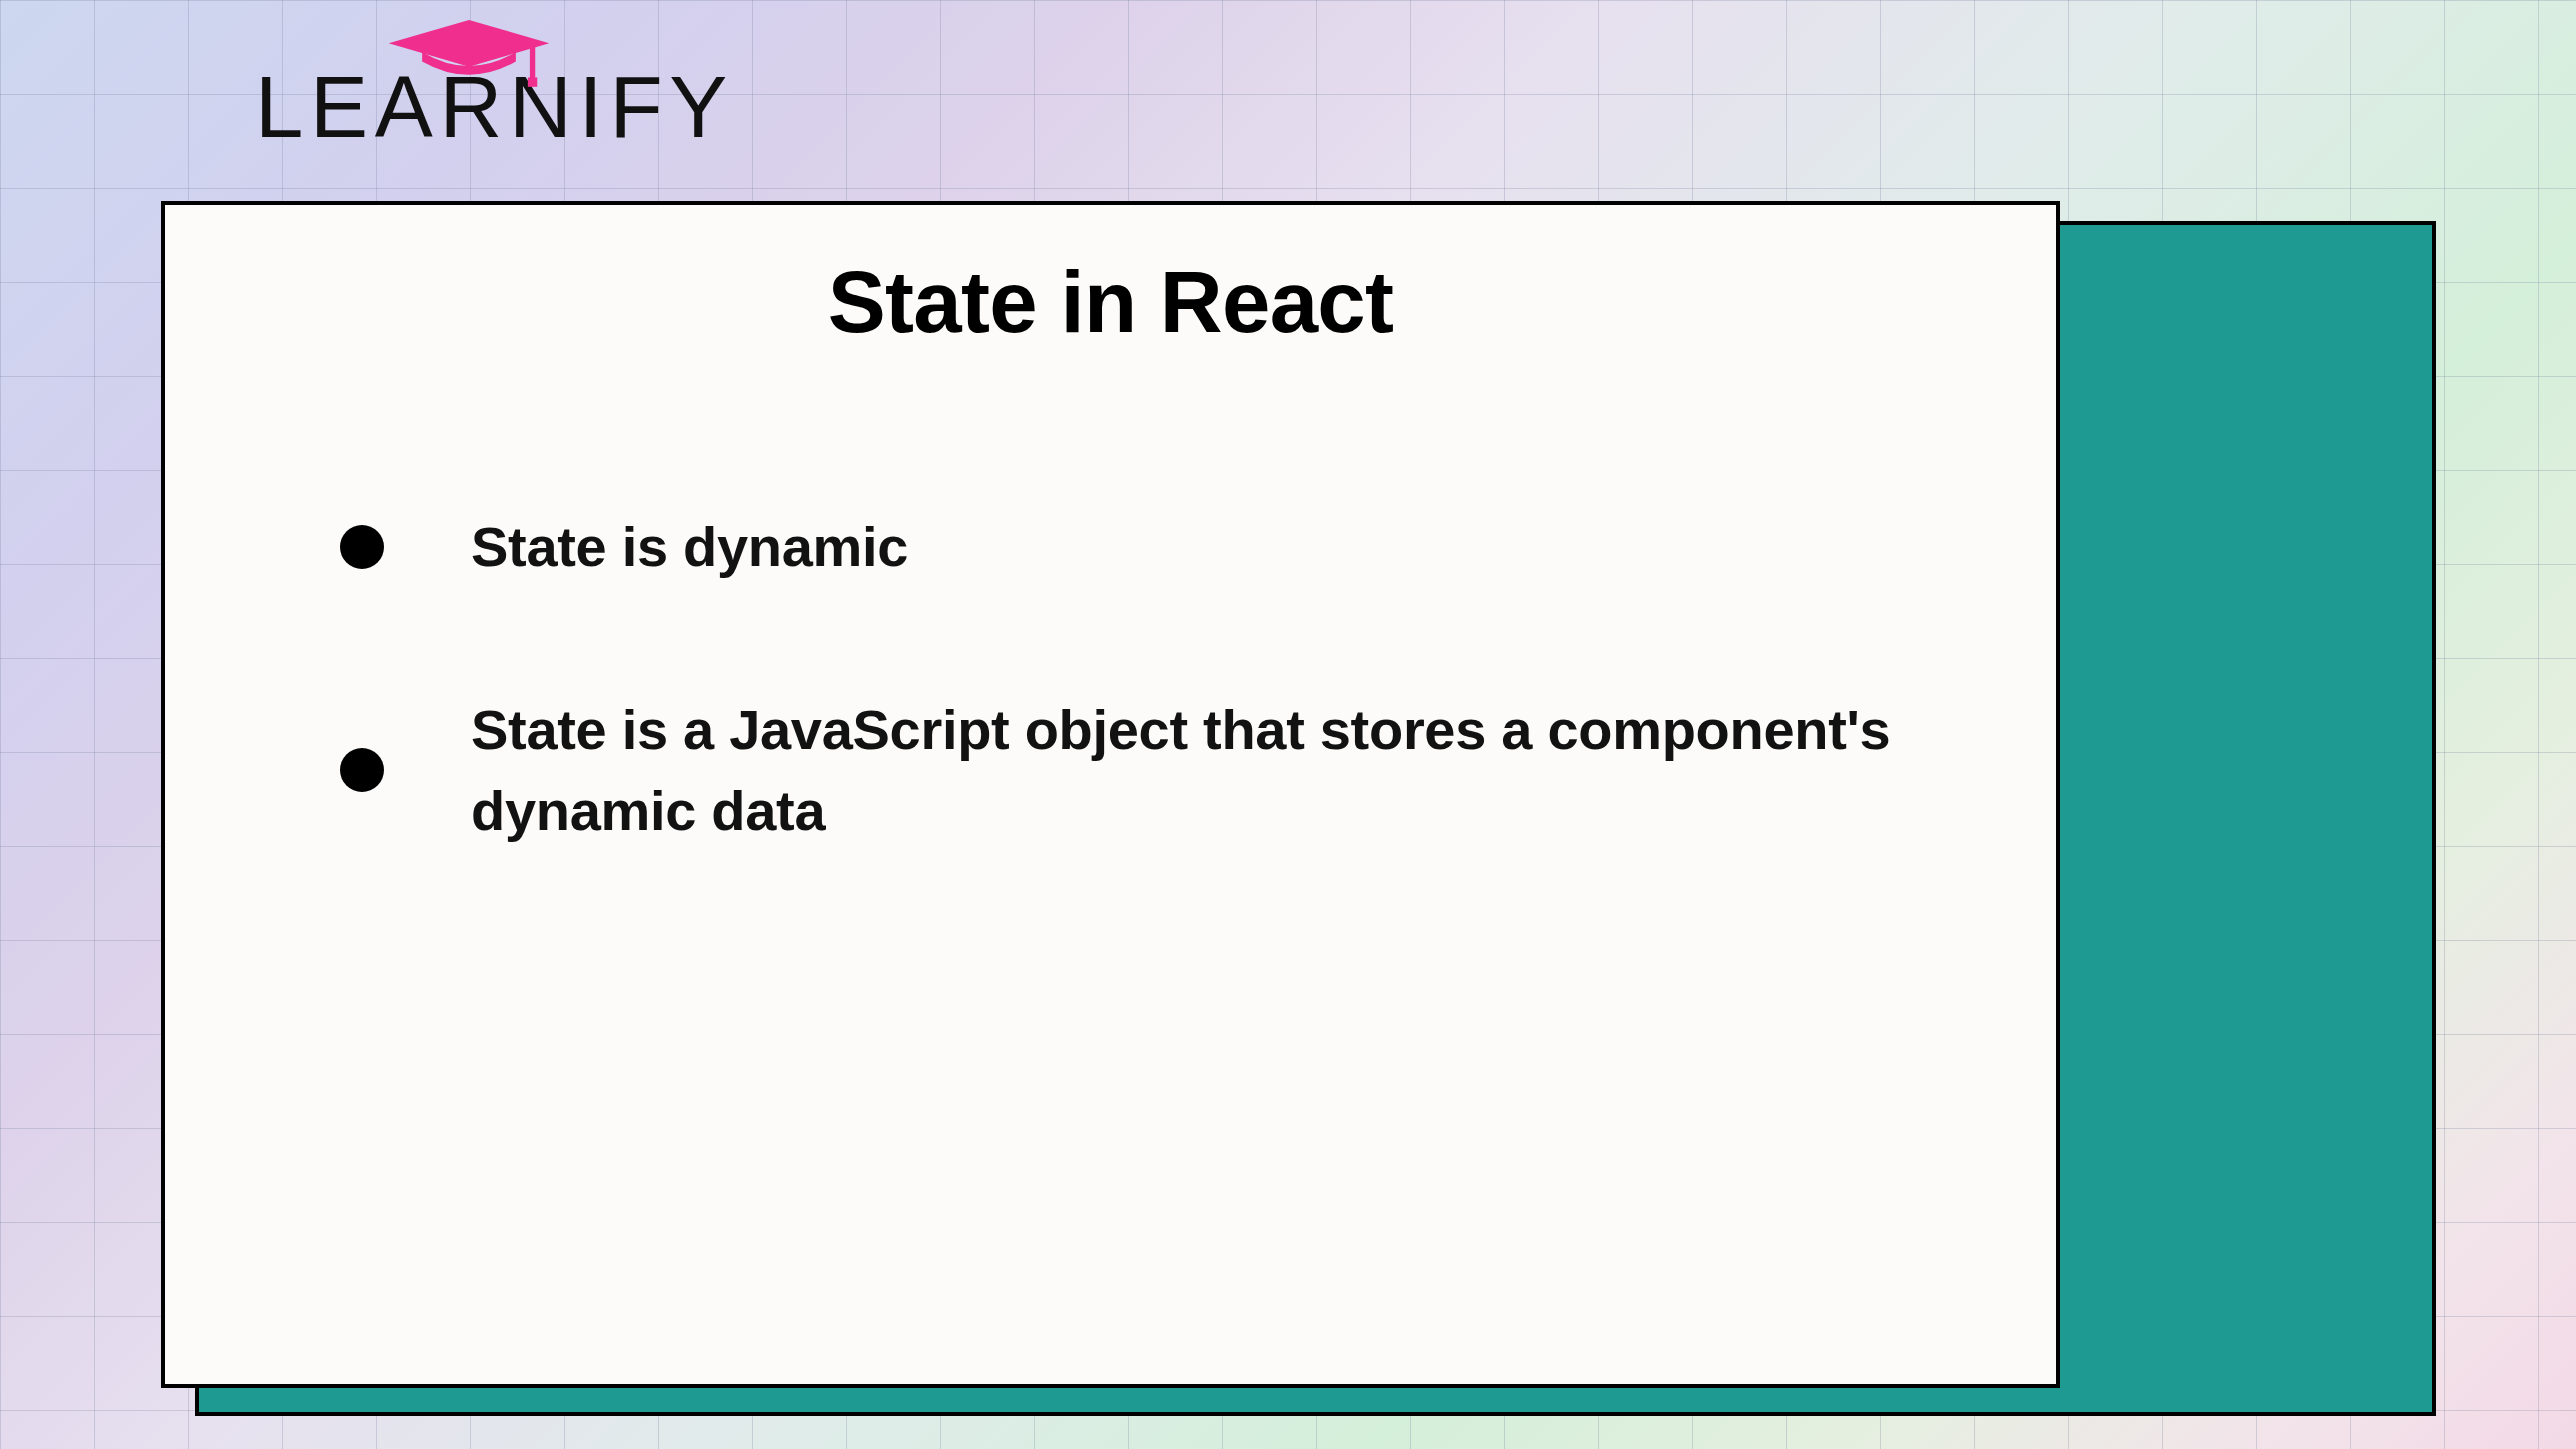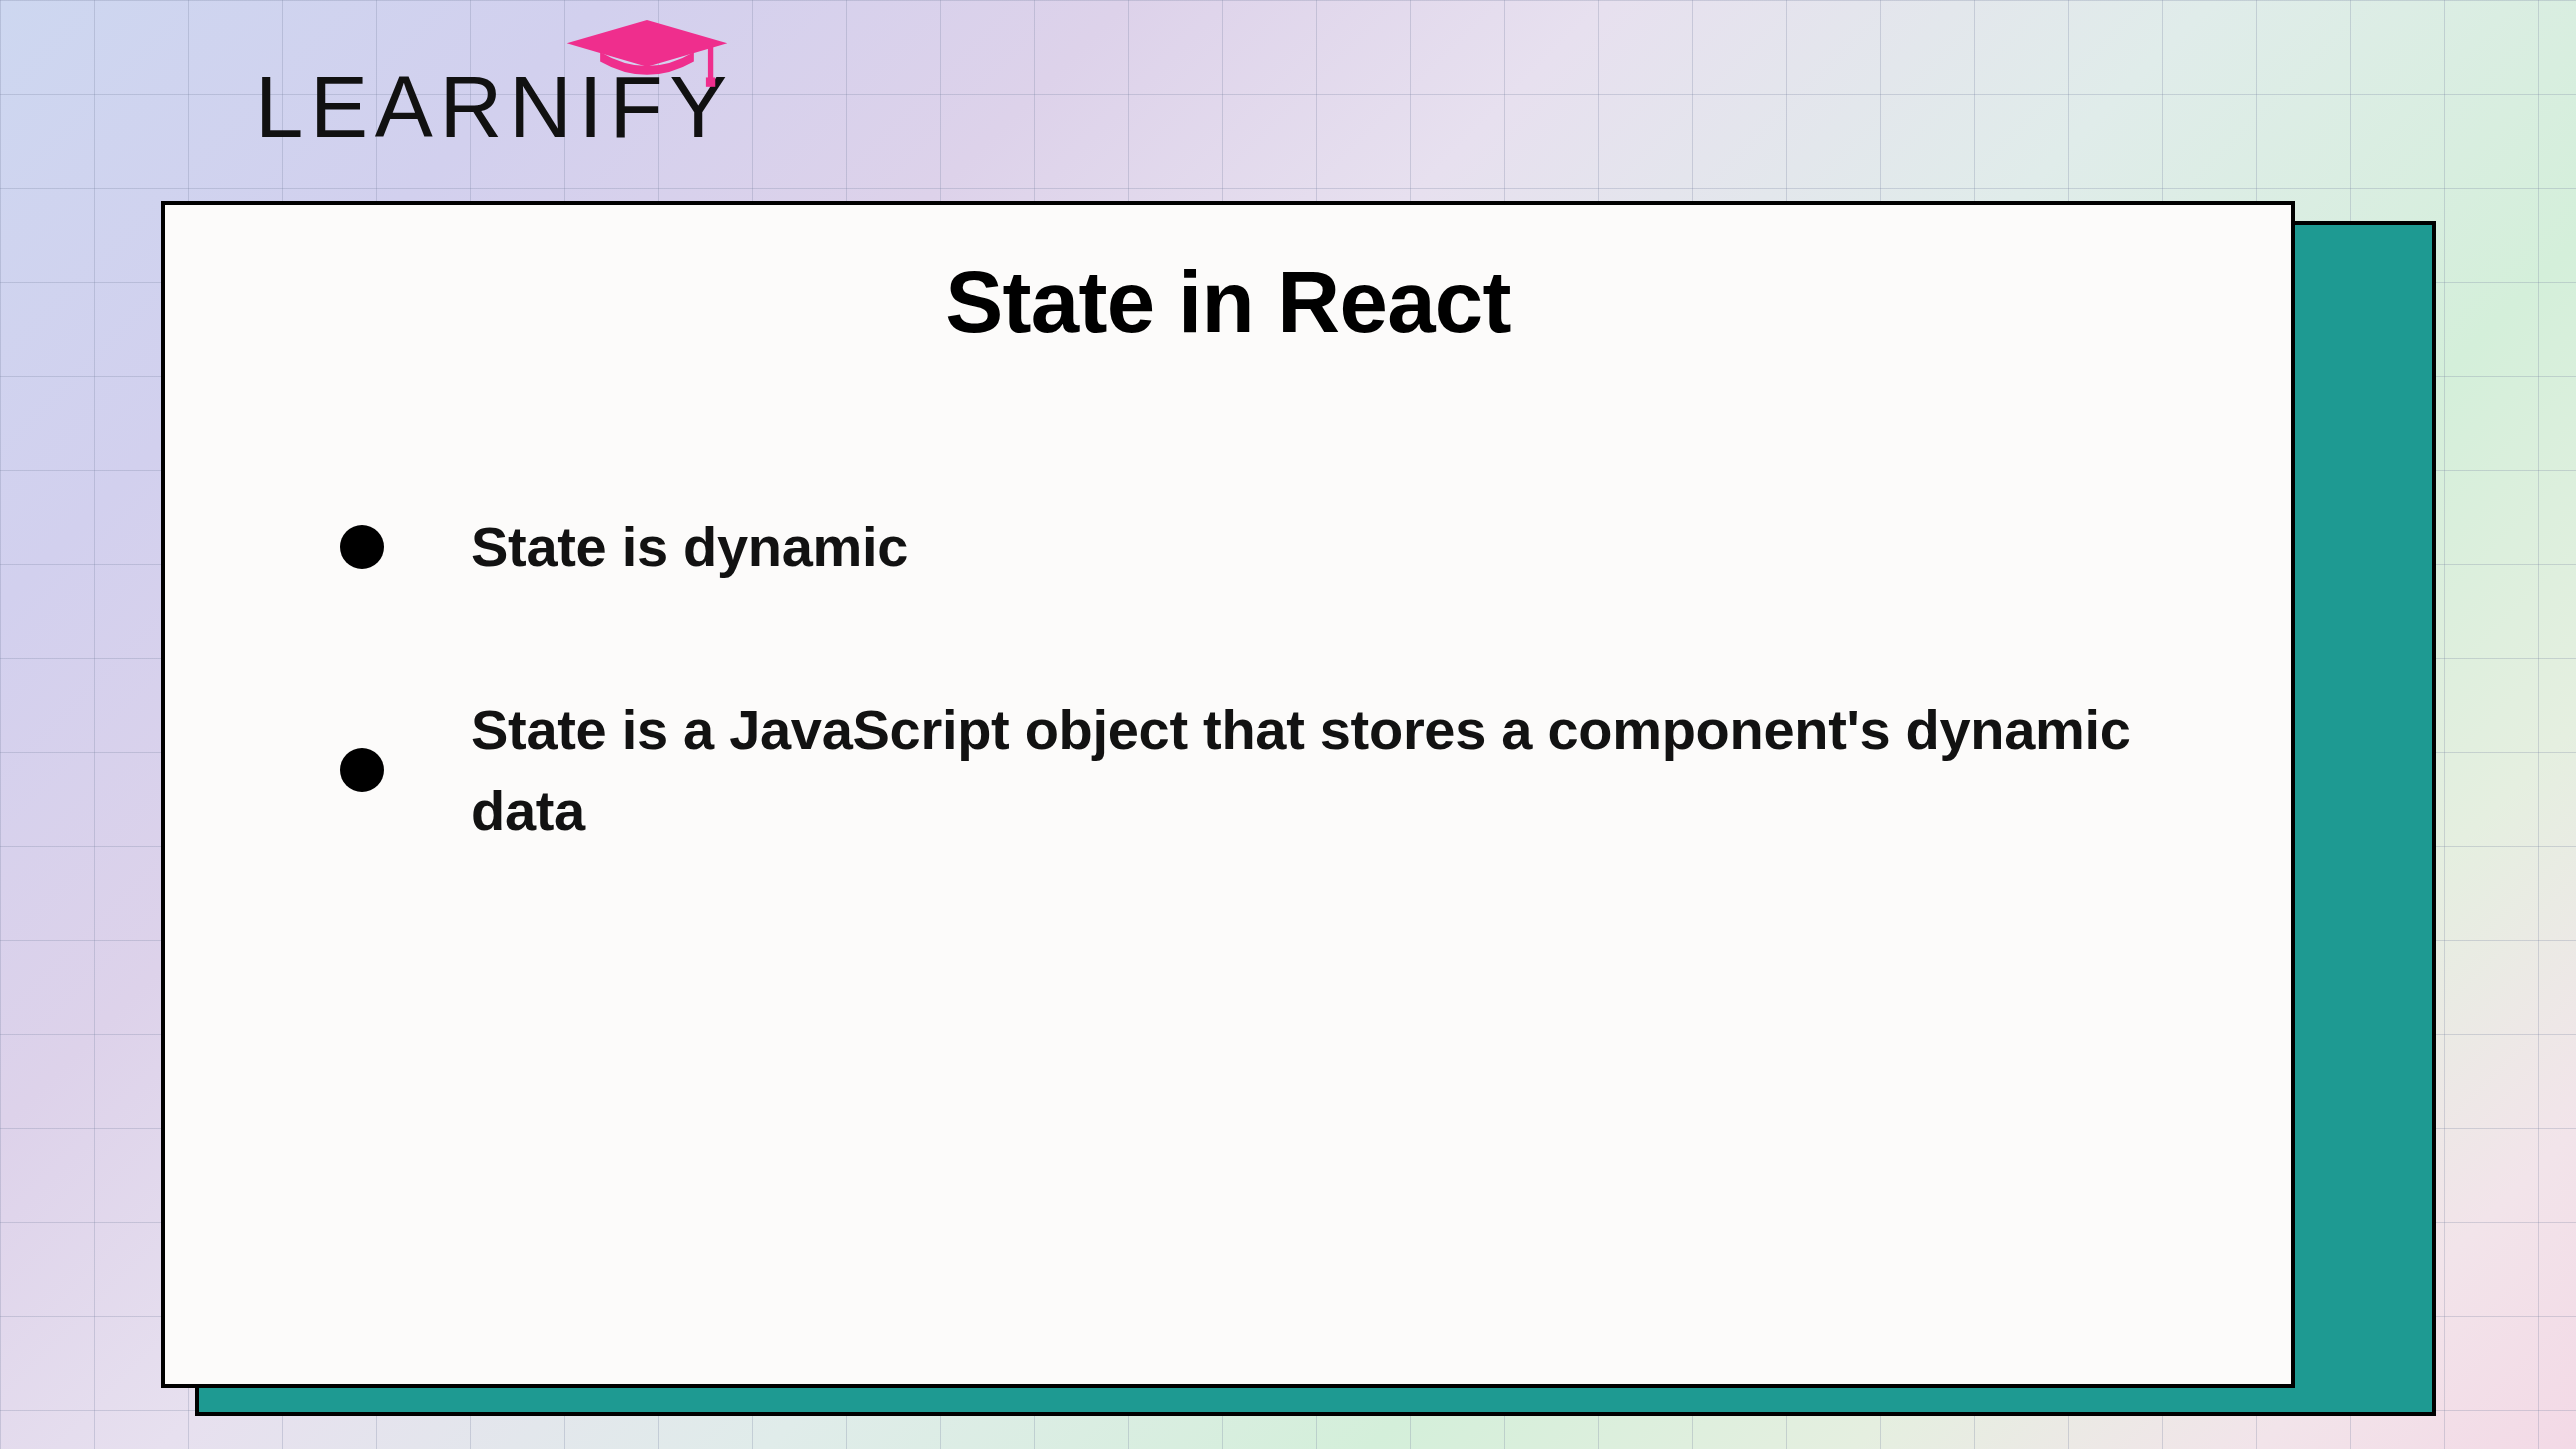--- a/index.html
+++ b/index.html
@@ -35,21 +35,21 @@
     }
 
     
     .logo {
       position: absolute;
       left: 255px;
       top: 13.4px;
       z-index: 5;
       display: flex;
       flex-direction: column;
-      align-items: flex-end;
+      align-items: flex-start;
     }
     .logo-text {
       font-size: 87px;
       font-weight: 400;
       letter-spacing: 6.7px;
       color: #111;
       font-family: "Papyrus", "Comic Sans MS", cursive, sans-serif;
       line-height: 1;
       margin-top: -4px;
     }
@@ -70,21 +70,21 @@
       height: 1195px;
       background: #1e9a92;
       border: 4px solid #000;
     }
 
     
     .card {
       position: absolute;
       left: 161px;
       top: 201px;
-      width: 2134px;
+      width: 1899px;
       height: 1187px;
       background: #fcfbfa;
       border: 4px solid #000;
       padding: 34px 81px 54px 81px;
     }
 
     .slide-title {
       font-size: 87px;
       font-weight: 800;
       text-align: center;

